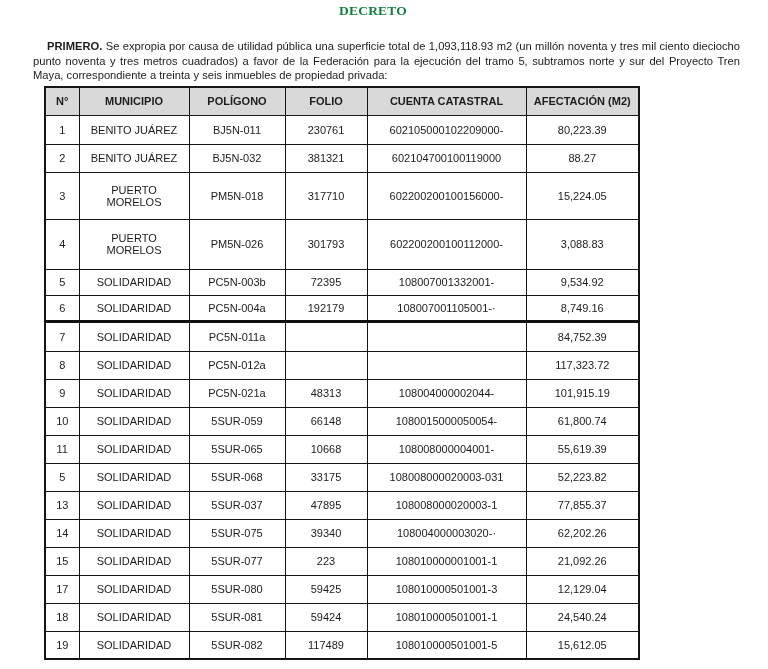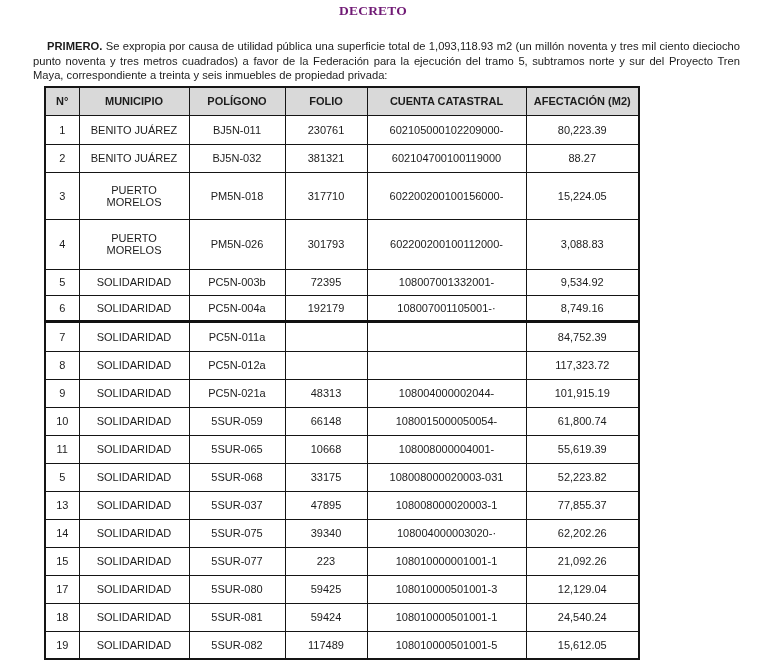--- a/index.html
+++ b/index.html
@@ -12,21 +12,21 @@
     color:#1c1c1c;
   }
   .doc-title {
     padding-top:3px;
     padding-right:22px;
     text-align:center;
     font-family:"Liberation Serif", serif;
     font-weight:bold;
     font-size:13.5px;
     letter-spacing:0.2px;
-    color:#701a75;
+    color:#15803d;
   }
   .paragraph {
     margin:20px 28px 0 33px;
     font-size:11.2px;
     line-height:14.7px;
     text-align:justify;
     text-indent:14px;
     color:#1c1c1c;
   }
   .paragraph b { font-weight:bold; }

